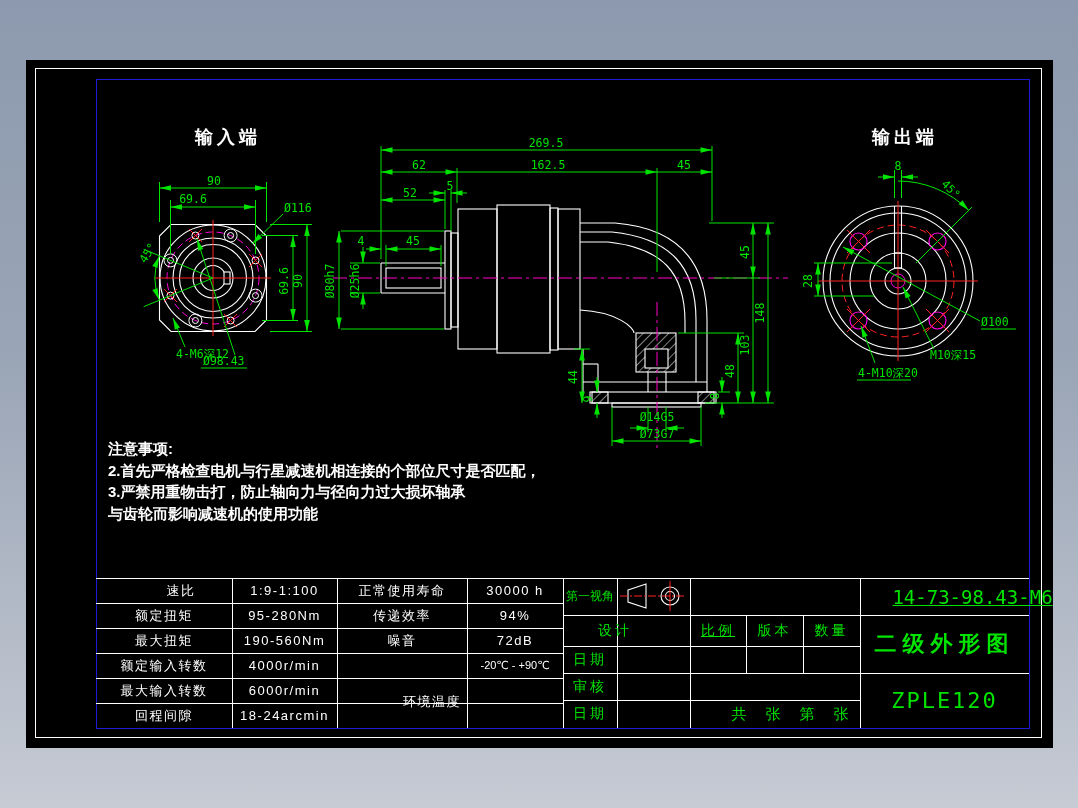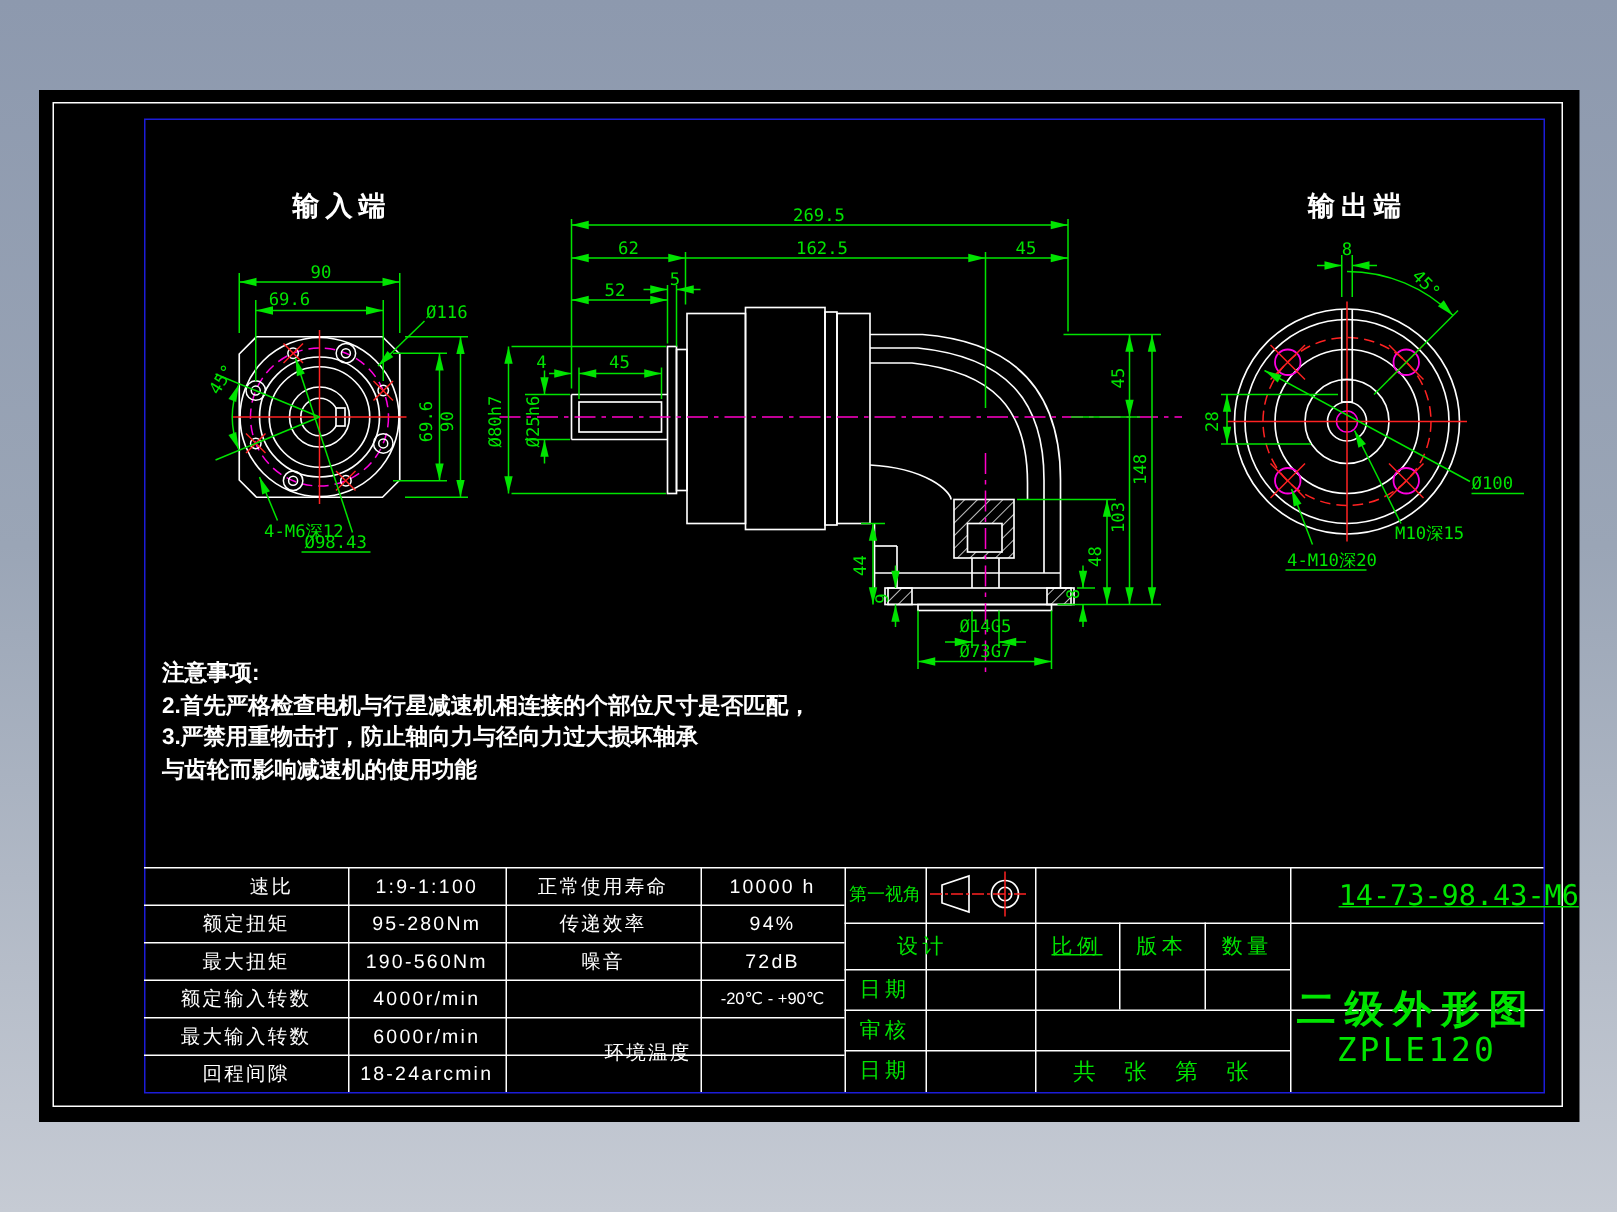--- a/index.html
+++ b/index.html
@@ -12,23 +12,23 @@
   svg.draw{position:absolute;left:0;top:0;}
   .vtitle{position:absolute;color:#fff;font-weight:bold;font-size:18px;letter-spacing:4px;white-space:nowrap;}
   .notes{position:absolute;left:108px;top:438px;color:#fff;font-weight:bold;font-size:15px;line-height:21.5px;white-space:nowrap;}
   .wl{position:absolute;background:#fff;}
   .cell{position:absolute;display:flex;align-items:center;justify-content:center;white-space:nowrap;overflow:hidden;}
   .spec{color:#fff;font-size:13px;letter-spacing:1.5px;}
   .tb{color:#00e400;}
   .tb-small{font-size:12px;letter-spacing:0px;}
   .tb-label{font-size:14px;letter-spacing:3px;}
   .tb-code{font-size:19px;font-family:"DejaVu Sans Mono",monospace;letter-spacing:0px;}
-  .tb-name{font-size:26px;font-weight:bold;letter-spacing:6px;margin-top:28px;}
+  .tb-name{font-size:22px;font-weight:bold;letter-spacing:6px;}
   .tb-model{font-size:22px;font-family:"DejaVu Sans Mono",monospace;letter-spacing:2px;}
-  .tb-sheets{font-size:15px;letter-spacing:2px;}
+  .tb-sheets{font-size:15px;letter-spacing:2px;padding-left:16px;}
   text{fill:#00e400;font-family:"DejaVu Sans Mono",monospace;font-size:11.5px;}
 </style>
 </head>
 <body>
 
 <div class="page">
   <div class="canvas"></div>
   <div class="wframe"></div>
   <div class="bframe"></div>
 
@@ -316,21 +316,21 @@
     <div class="wl" style="left:690px;top:578px;width:1px;height:150px;"></div>
     <div class="wl" style="left:860px;top:578px;width:1px;height:150px;"></div>
     <div class="wl" style="left:746px;top:615px;width:1px;height:58px;"></div>
     <div class="wl" style="left:803px;top:615px;width:1px;height:58px;"></div>
   </div>
 
   <div>
     <div class="cell spec" style="left:96px;top:578px;width:136px;height:25px;padding-left:17px;">速比</div>
     <div class="cell spec" style="left:232px;top:578px;width:105px;height:25px;">1:9-1:100</div>
     <div class="cell spec" style="left:337px;top:578px;width:130px;height:25px;">正常使用寿命</div>
-    <div class="cell spec" style="left:467px;top:578px;width:96px;height:25px;">10000 h</div>
+    <div class="cell spec" style="left:467px;top:578px;width:96px;height:25px;">30000 h</div>
     <div class="cell spec" style="left:96px;top:603px;width:136px;height:25px;">额定扭矩</div>
     <div class="cell spec" style="left:232px;top:603px;width:105px;height:25px;">95-280Nm</div>
     <div class="cell spec" style="left:337px;top:603px;width:130px;height:25px;">传递效率</div>
     <div class="cell spec" style="left:467px;top:603px;width:96px;height:25px;">94%</div>
     <div class="cell spec" style="left:96px;top:628px;width:136px;height:25px;">最大扭矩</div>
     <div class="cell spec" style="left:232px;top:628px;width:105px;height:25px;">190-560Nm</div>
     <div class="cell spec" style="left:337px;top:628px;width:130px;height:25px;">噪音</div>
     <div class="cell spec" style="left:467px;top:628px;width:96px;height:25px;">72dB</div>
     <div class="cell spec" style="left:96px;top:653px;width:136px;height:25px;">额定输入转数</div>
     <div class="cell spec" style="left:232px;top:653px;width:105px;height:25px;">4000r/min</div>

